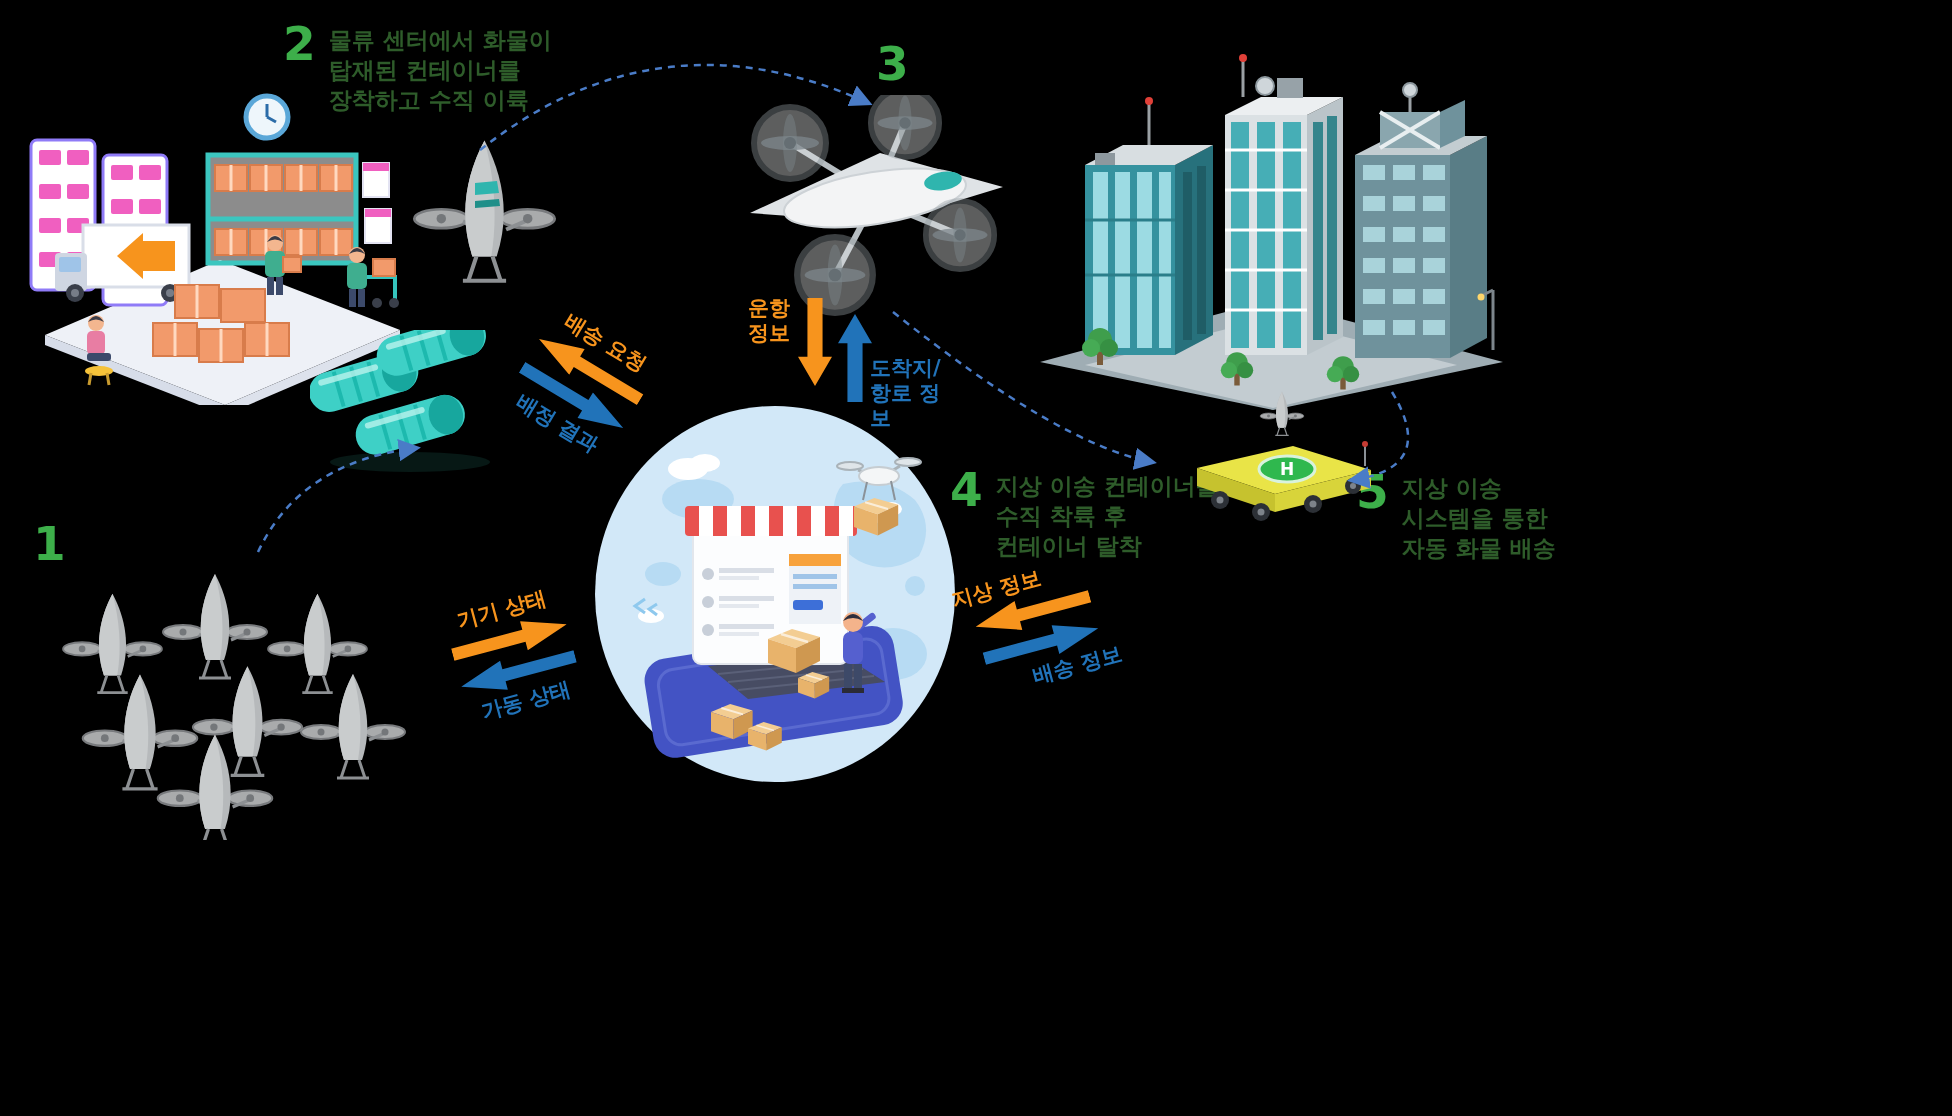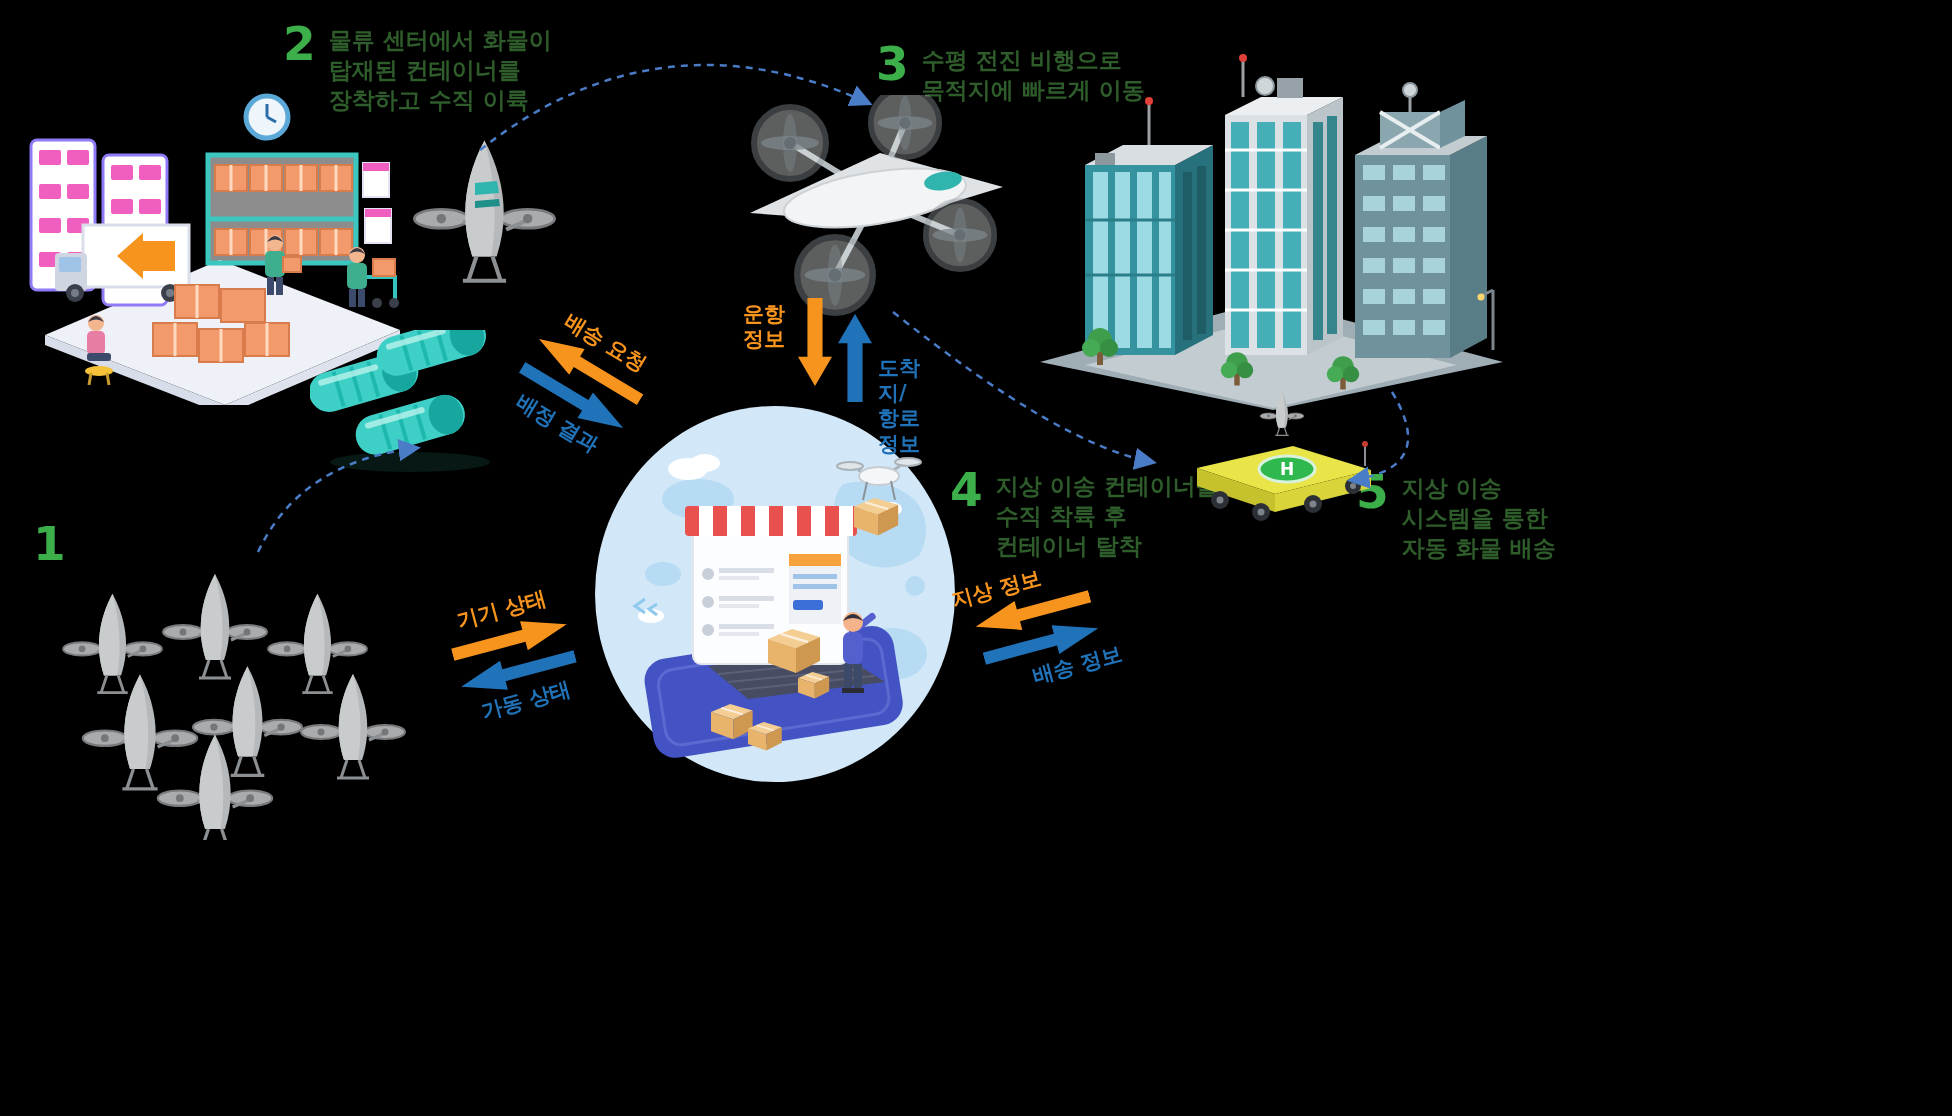--- a/index.html
+++ b/index.html
@@ -80,22 +80,20 @@
     <span class="step-num">1</span>
   </div>
   <div class="step" style="left:283px; top:22px;">
     <span class="step-num">2</span>
     <span class="step-text">물류 센터에서 화물이
 탑재된 컨테이너를
 장착하고 수직 이륙</span>
   </div>
   <div class="step" style="left:876px; top:42px;">
     <span class="step-num">3</span>
-    <span class="step-text">수평 전진 비행으로
-목적지에 빠르게 이동</span>
   </div>
   <div class="step" style="left:950px; top:468px;">
     <span class="step-num">4</span>
     <span class="step-text">지상 이송 컨테이너를
 수직 착륙 후
 컨테이너 탈착</span>
   </div>
   <div class="step" style="left:1356px; top:470px;">
     <span class="step-num">5</span>
     <span class="step-text">지상 이송
@@ -431,29 +429,29 @@
     <svg width="118" height="30" viewBox="0 0 96 34" preserveAspectRatio="none">
       <polygon points="96,10 36,10 36,0 0,17 36,34 36,24 96,24" fill="#f7941d"></polygon>
     </svg>
     <svg width="118" height="30" viewBox="0 0 96 34" preserveAspectRatio="none">
       <polygon points="0,10 60,10 60,0 96,17 60,34 60,24 0,24" fill="#2173b9"></polygon>
     </svg>
     <span class="lbl blue">배정 결과</span>
   </div>
 
   <div class="abs" style="left:738px; top:296px; width:210px; height:120px;">
-    <span class="lbl orange" style="position:absolute; left:0; top:6px; width:52px; text-align:center;">운항
+    <span class="lbl orange" style="position:absolute; left:0; top:0; width:52px; text-align:right;">운항
 정보</span>
     <svg style="position:absolute; left:60px; top:2px;" width="34" height="88" viewBox="0 0 36 84" preserveAspectRatio="none">
       <polygon points="10,0 26,0 26,56 36,56 18,84 0,56 10,56" fill="#f7941d"></polygon>
     </svg>
     <svg style="position:absolute; left:100px; top:18px;" width="34" height="88" viewBox="0 0 36 84" preserveAspectRatio="none">
       <polygon points="10,84 10,28 0,28 18,0 36,28 26,28 26,84" fill="#2173b9"></polygon>
     </svg>
-    <span class="lbl blue" style="position:absolute; left:140px; top:60px;">도착지/
+    <span class="lbl blue" style="position:absolute; left:132px; top:60px;">도착지/
 항로 정보</span>
   </div>
 
   <div class="pair" style="left:444px; top:596px; width:140px; transform:rotate(-15deg);">
     <span class="lbl orange">기기 상태</span>
     <svg width="118" height="30" viewBox="0 0 96 34" preserveAspectRatio="none">
       <polygon points="0,10 60,10 60,0 96,17 60,34 60,24 0,24" fill="#f7941d"></polygon>
     </svg>
     <svg width="118" height="30" viewBox="0 0 96 34" preserveAspectRatio="none">
       <polygon points="96,10 36,10 36,0 0,17 36,34 36,24 96,24" fill="#2173b9"></polygon>

